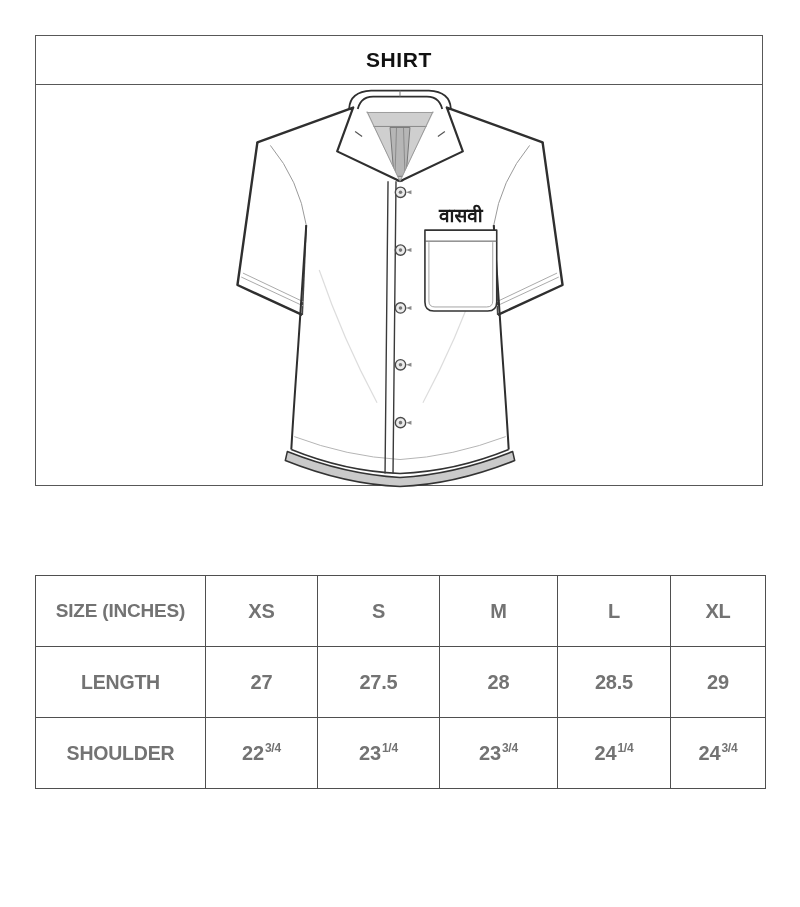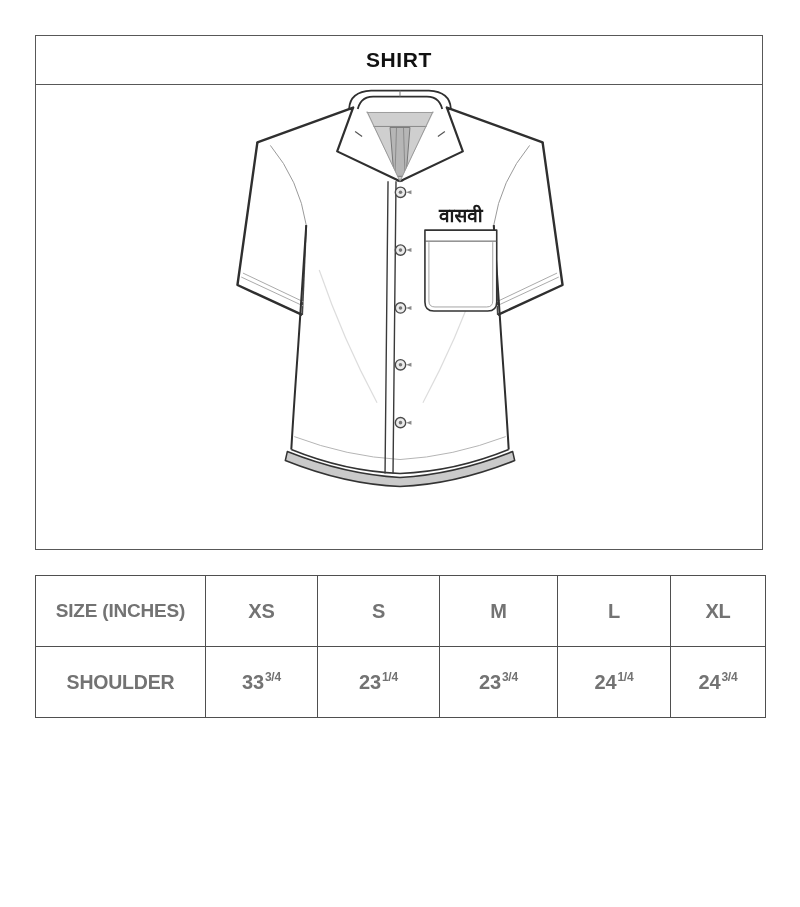--- a/index.html
+++ b/index.html
@@ -2,21 +2,21 @@
 <html><head>
 <meta charset="utf-8">
 <style>
   html,body{margin:0;padding:0;}
   body{
     width:800px;height:907px;background:#ffffff;position:relative;
     font-family:"Liberation Sans",sans-serif;color:#111;
   }
   
   .spec-box{
-    position:absolute;left:35px;top:35px;width:728px;height:515px;
+    position:absolute;left:35px;top:35px;width:728px;height:451px;
     border:1.6px solid #585858;box-sizing:border-box;background:#fff;
   }
   .spec-title{
     height:48px;border-bottom:1.6px solid #585858;
     display:flex;align-items:center;justify-content:center;
     font-size:21px;font-weight:bold;letter-spacing:.6px;
   }
   .illus{height:411px;display:flex;align-items:center;justify-content:flex-end;}
   .illus svg{width:728px;height:411px;display:block;}
 
@@ -150,21 +150,29 @@
   <tbody>
     <tr>
       <th class="label-col">SIZE (INCHES)</th>
       <th>XS</th>
       <th>S</th>
       <th>M</th>
       <th>L</th>
       <th>XL</th>
     </tr>
     <tr>
+      <td class="row-label">LENGTH</td>
+      <td>27</td>
+      <td>27.5</td>
+      <td>28</td>
+      <td>28.5</td>
+      <td>29</td>
+    </tr>
+    <tr>
       <td class="row-label">SHOULDER</td>
-      <td><span>33</span><sup class="frac">3/4</sup></td>
+      <td><span>22</span><sup class="frac">3/4</sup></td>
       <td><span>23</span><sup class="frac">1/4</sup></td>
       <td><span>23</span><sup class="frac">3/4</sup></td>
       <td><span>24</span><sup class="frac">1/4</sup></td>
       <td><span>24</span><sup class="frac">3/4</sup></td>
     </tr>
   </tbody>
 </table>
 
 </body></html>

